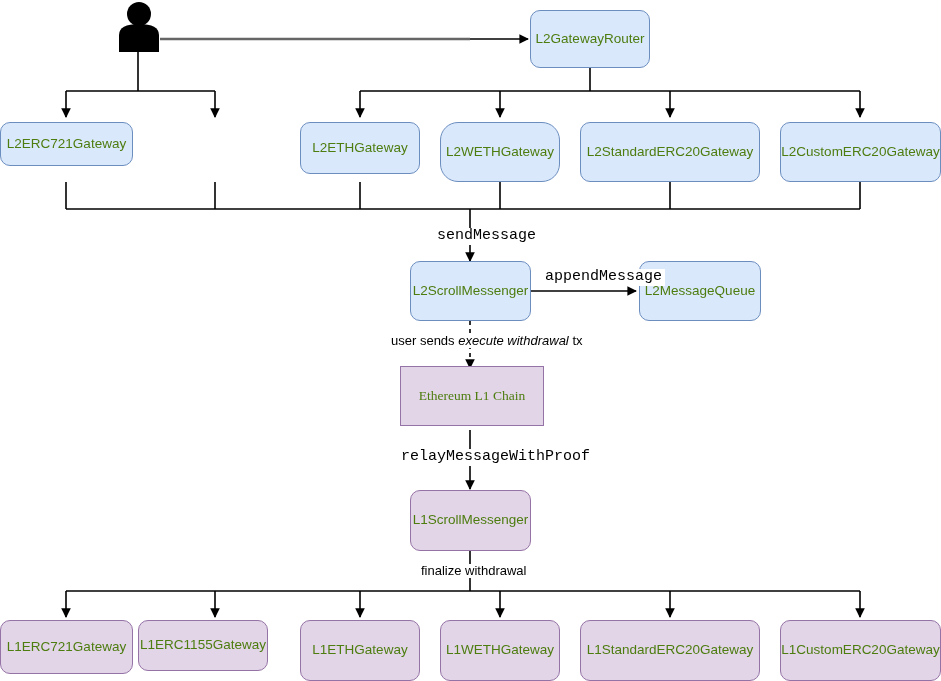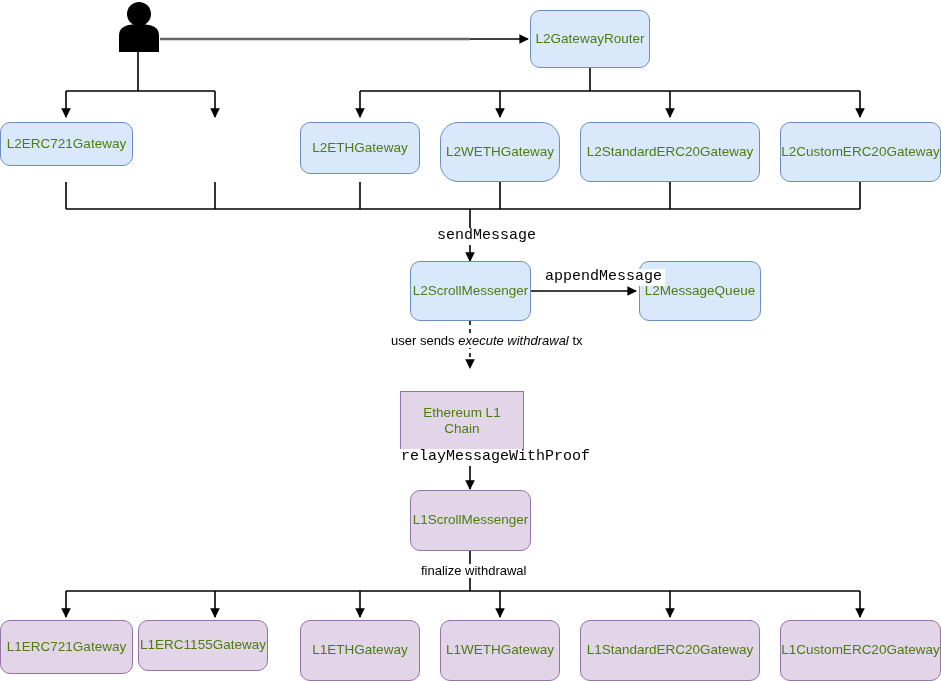--- a/index.html
+++ b/index.html
@@ -90,21 +90,21 @@
 
   <div class="node l2" style="left:410px;top:261px;width:121px;height:60px;">L2ScrollMessenger</div>
   <div class="node l2" style="left:639px;top:261px;width:122px;height:60px;">L2MessageQueue</div>
 
   <div class="edge-label mono" style="left:542px;top:269px;">appendMessage</div>
 
   <div class="edge-label sans" style="left:388px;top:334px;">
     <span>user sends </span><em>execute withdrawal</em><span> tx</span>
   </div>
 
-  <div class="node l1sq" style="left:400px;top:391px;width:124px;height:60px;">Ethereum L1 Chain</div>
+  <div class="node l1sq" style="left:400px;top:366px;width:144px;height:60px;font-family:Liberation Serif, serif;">Ethereum L1 Chain</div>
 
   <div class="edge-label mono" style="left:398px;top:449px;">relayMessageWithProof</div>
 
   <div class="node l1" style="left:410px;top:490px;width:121px;height:61px;">L1ScrollMessenger</div>
 
   <div class="edge-label sans" style="left:418px;top:564px;">finalize withdrawal</div>
 
   <div class="node l1" style="left:0px;top:620px;width:133px;height:54px;">L1ERC721Gateway</div>
   <div class="node l1" style="left:138px;top:620px;width:130px;height:51px;">L1ERC1155Gateway</div>
   <div class="node l1" style="left:300px;top:620px;width:120px;height:61px;">L1ETHGateway</div>

